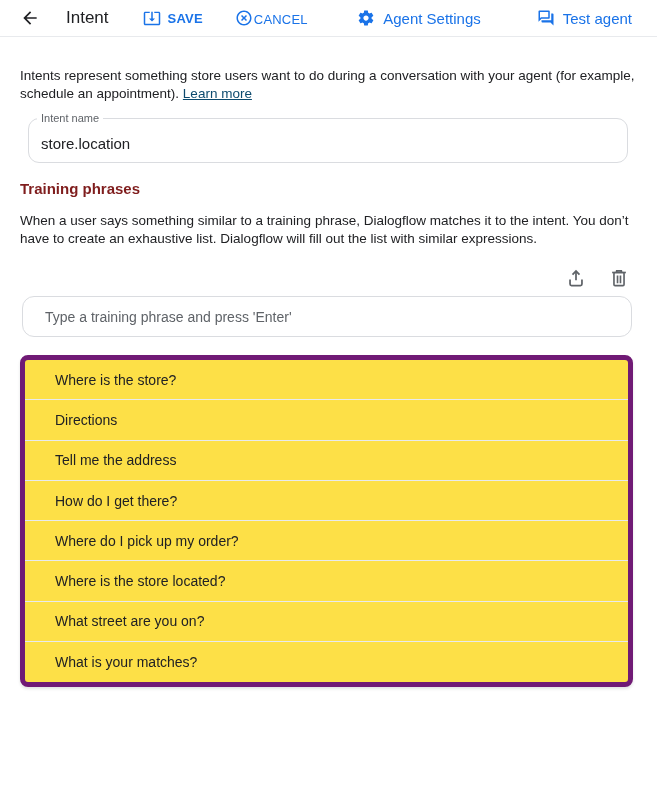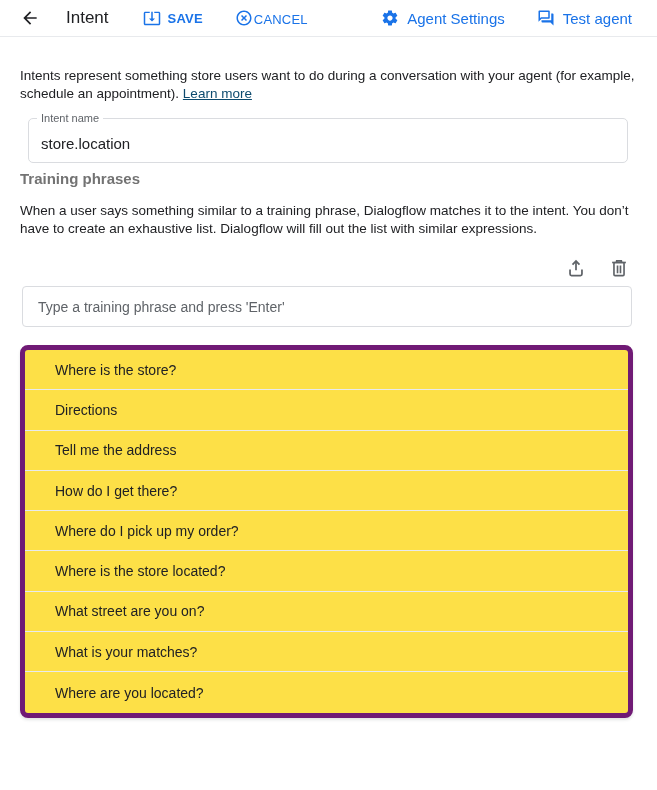--- a/index.html
+++ b/index.html
@@ -9,45 +9,45 @@
   
   .topbar { display:flex; align-items:center; height:37px; padding:0 25px 0 20px;
             border-bottom:1px solid #e8eaed; background:#fff; }
   button { background:none; border:none; cursor:pointer; font-family:inherit; padding:0; }
   .back-btn { width:20px; height:20px; display:flex; align-items:center; }
   .topbar-title { font-size:17px; color:#202124; margin-left:26px; font-weight:400; }
   .txtbtn { display:flex; align-items:center; color:#1a73e8; }
   .txtbtn svg { flex:0 0 auto; }
   .save-btn   { margin-left:34px; font-size:13px; font-weight:700; letter-spacing:.2px; gap:7px; }
   .cancel-btn { margin-left:32px; font-size:13px; font-weight:400; letter-spacing:.2px; gap:1px;align-items:flex-end; }
-  .right-group { margin-left:auto; display:flex; align-items:center; gap:32px;justify-content:center; }
+  .right-group { margin-left:auto; display:flex; align-items:center; gap:56px;justify-content:center; }
   .menu-btn { font-size:15px; font-weight:500; gap:8px; }
 
   
   .intro { margin:30px 20px 0; width:620px; font-size:13.5px; line-height:18px; color:#202124; }
   .intro a { color:#0c4a6e; }
 
   
   .field { position:relative; margin:15px 28px 0; width:600px; height:45px;
-           border:1px solid #dadce0; border-radius:5px; background:#fff; }
+           border:1px solid #dadce0; border-radius:11px; background:#fff; }
   .field-label { position:absolute; top:-7px; left:8px; background:#fff; padding:0 4px;
                  font-size:11px; color:#5f6368; }
   .field-input { width:100%; height:100%; border:none; outline:none; background:transparent;
                  padding:6px 12px 0; font-size:15px; color:#202124; font-family:inherit;
                  border-radius:5px; }
 
   
-  .section-heading { margin:7px 20px 0; font-size:15px; font-weight:700; color:#737373; }
+  .section-heading { margin:17px 20px 0; font-size:15px; font-weight:700; color:#7f1d1d; }
   .section-desc { margin:15px 20px 0; width:620px; font-size:13.5px; line-height:18px; color:#202124; }
 
   .toolbar { display:flex; justify-content:flex-end; align-items:center; gap:21px; margin:19px 27px 0; }
   .icon-btn { width:22px; height:22px; display:flex; align-items:center; justify-content:center; }
 
   .phrase-input { display:block; margin:7px 22px 0; width:610px; height:41px;
-                  border:1px solid #dadce0; border-radius:4px; padding:0 15px;
+                  border:1px solid #dadce0; border-radius:12px; padding:0 22px;
                   font-size:14px; color:#202124; outline:none; font-family:inherit; }
   .phrase-input::placeholder { color:#5f6368; opacity:1; }
 
   .phrase-card { margin:18px 20px 0; width:613px; border:5px solid #701a75; border-radius:8px;
                  overflow:hidden; background:#fde047; box-shadow:0 2px 3px rgba(60,64,67,.14); }
   .phrase-row { display:flex; align-items:center; height:40.3px; padding:0 30px;
                 border-bottom:1px solid #e8eaed; cursor:text; }
   .phrase-row:last-child { border-bottom:none; }
   .phrase-text { font-size:14px; color:#202124; }
 </style>
@@ -156,16 +156,13 @@
   </div>
     <div class="phrase-row">
     <span class="phrase-text">Where is the store located?</span>
   </div>
     <div class="phrase-row">
     <span class="phrase-text">What street are you on?</span>
   </div>
     <div class="phrase-row">
     <span class="phrase-text">What is your matches?</span>
   </div>
-    <div class="phrase-row">
-    <span class="phrase-text">Where are you located?</span>
-  </div>
 </div>
 
 </body></html>

